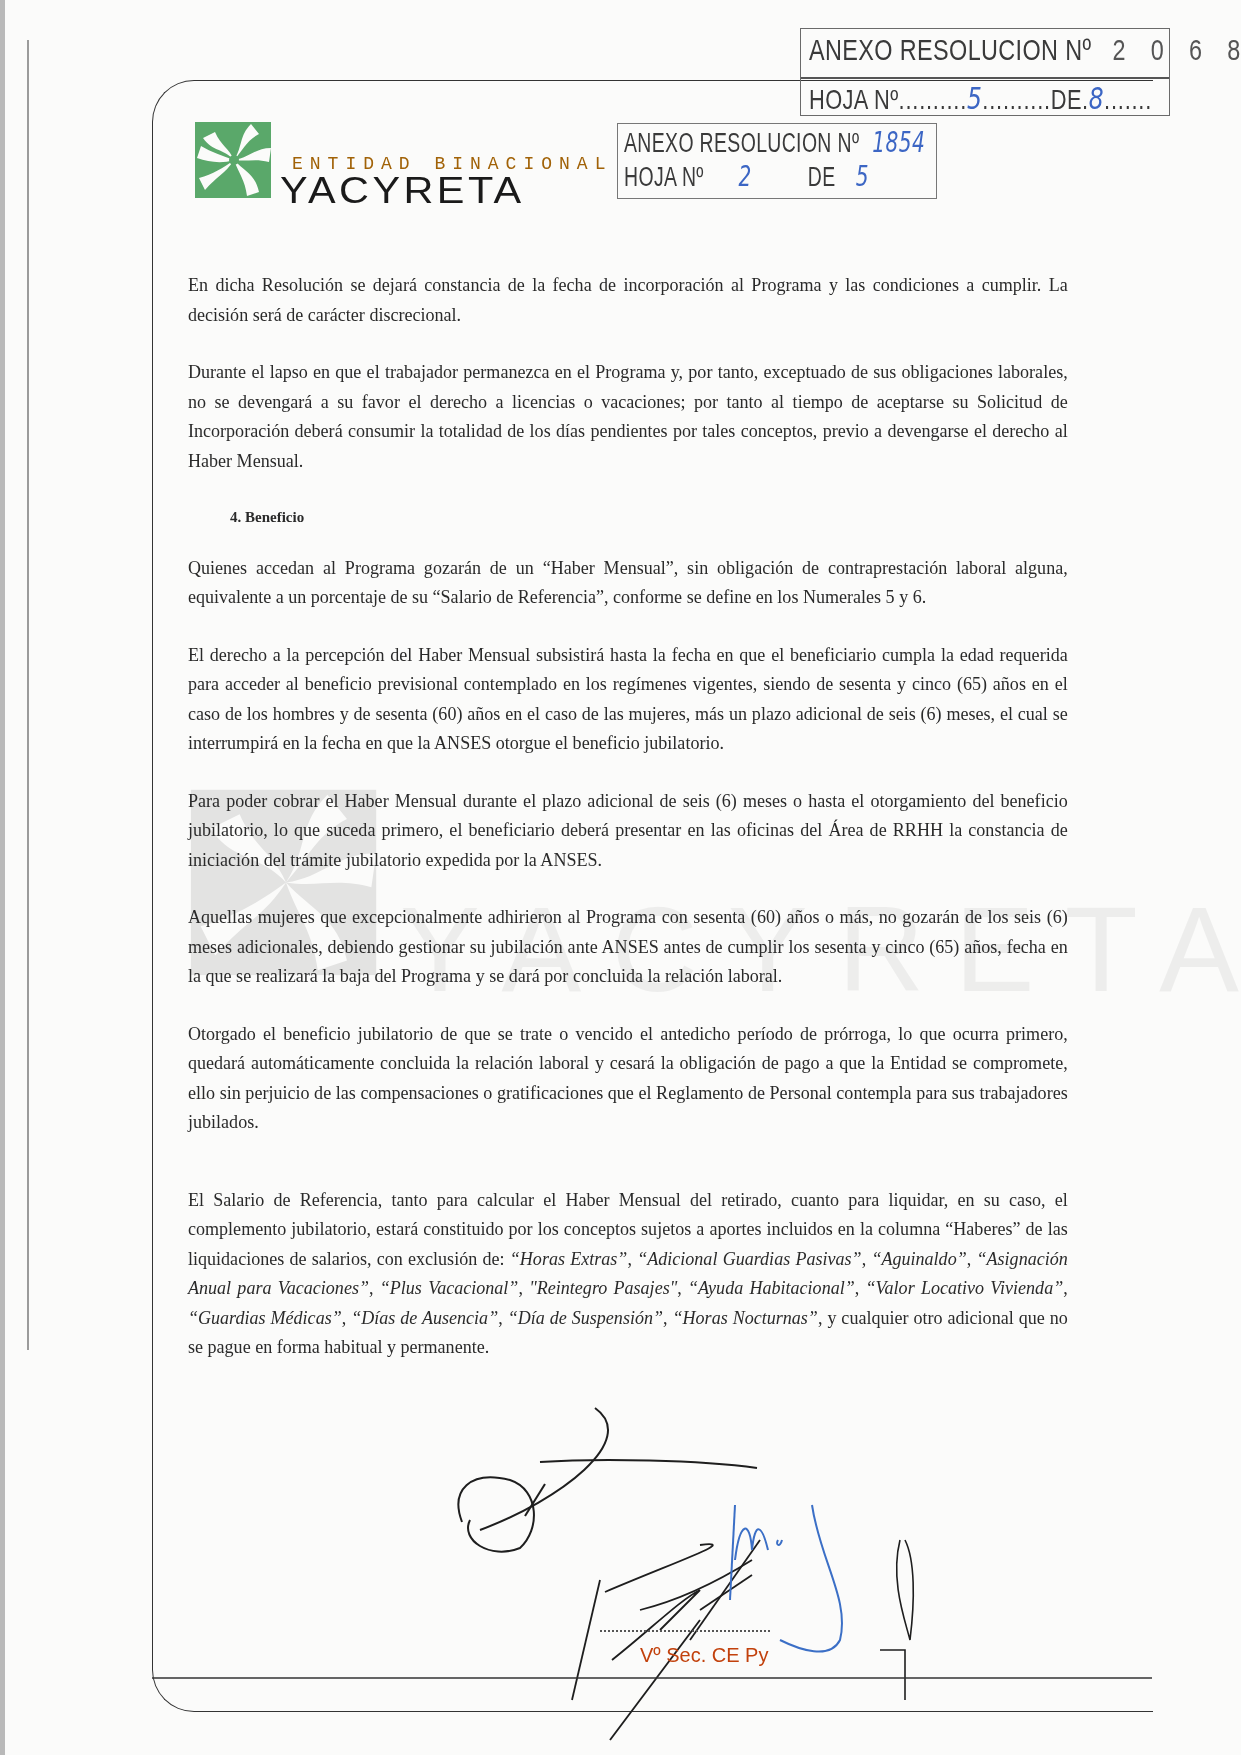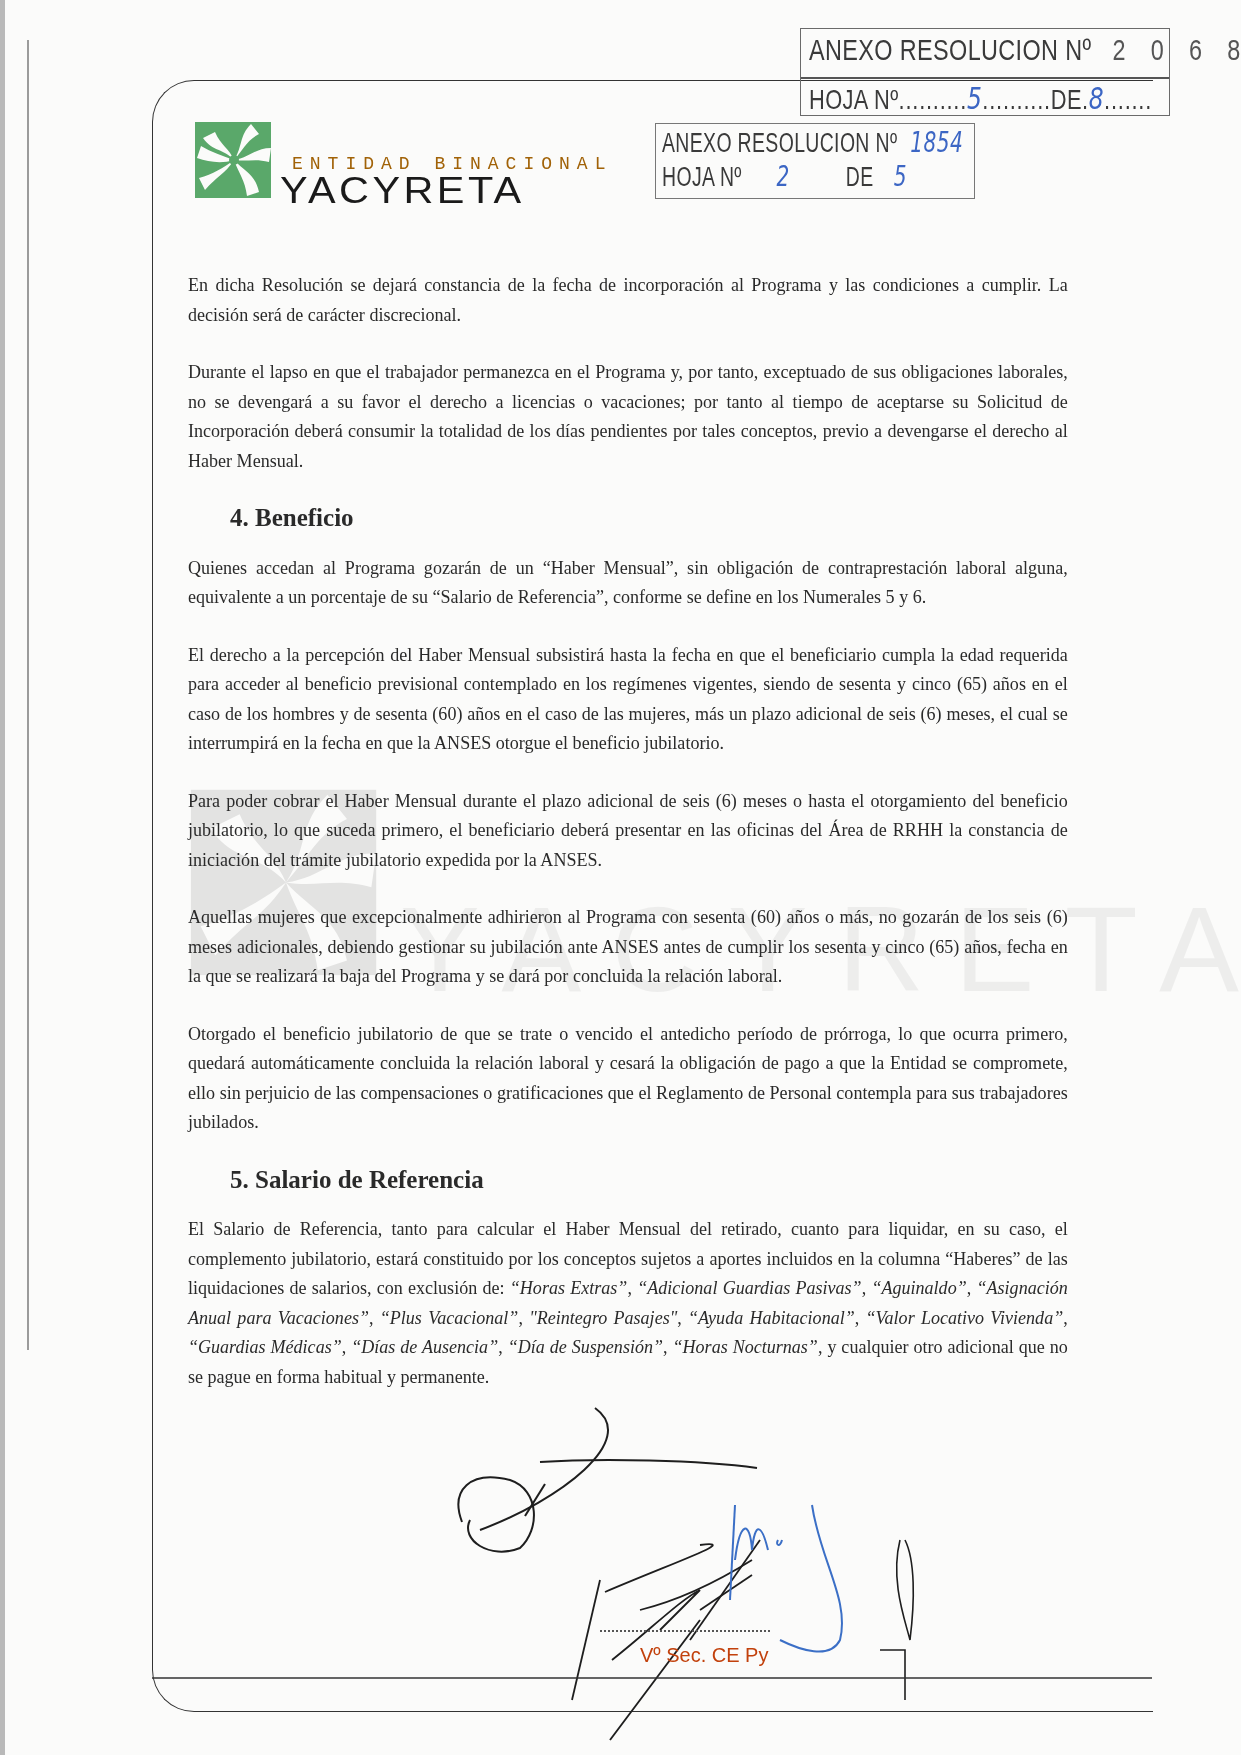--- a/index.html
+++ b/index.html
@@ -20,33 +20,33 @@
     font-family:"Liberation Sans Narrow","Liberation Sans", sans-serif;
     color:#3a3a3a; letter-spacing:.5px;
   }
   .stamp1 { left:762px; top:28px; width:368px; height:86px; border-color:#6a6a6a;margin-left:38px; }
   .stamp1 .l1 { position:absolute; left:8px; top:4px; font-size:30px; transform:scaleX(.78); transform-origin:left; white-space:nowrap; }
   .stamp1 .num { font-size:30px; margin-left:18px; letter-spacing:12px; color:#555; }
   .stamp1 .divider { position:absolute; left:0; top:48px; width:100%; height:1.5px; background:#555; }
   .stamp1 .l2 { position:absolute; left:8px; top:52px; font-size:28px; transform:scaleX(.78); transform-origin:left; white-space:nowrap; }
   .hand { font-family:"DejaVu Sans", sans-serif; color:#3c66c4; font-style:italic; }
   .stamp1 .dots { letter-spacing:1px; }
-  .stamp2 { left:617px; top:123px; width:318px; height:74px; border-color:#777;margin-left:38px; }
+  .stamp2 { left:617px; top:123px; width:318px; height:74px; border-color:#777; }
   .stamp2 .l1 { position:absolute; left:6px; top:2px; font-size:27px; transform:scaleX(.72); transform-origin:left; white-space:nowrap; }
   .stamp2 .l2 { position:absolute; left:6px; top:36px; font-size:27px; transform:scaleX(.72); transform-origin:left; white-space:nowrap; }
   .stamp2 .hand { font-size:28px; }
   .logo { position:absolute; left:193px; top:118px; width:82px; height:82px; }
   .logo-sub { position:absolute; left:292px; top:154px; font-family:Liberation Mono, monospace; font-size:18px; letter-spacing:7px; color:#a16207; }
   .logo-name { position:absolute; left:280px; top:170px; font-family:"Liberation Sans", sans-serif; font-size:36px; letter-spacing:3px; color:#1a1a1a; transform:scaleX(1.15); transform-origin:left; }
   .watermark-logo { position:absolute; left:186px; top:780px; width:200px; height:200px; opacity:.09; }
   .watermark-text { position:absolute; left:400px; top:880px; font-family:"Liberation Sans", sans-serif; font-size:120px; letter-spacing:30px; color:#000; opacity:.05; }
   .content { position:absolute; left:188px; top:270px; width:880px; }
   p { margin:0; font-size:19px; line-height:29.5px; text-align:justify; transform:scaleX(.95); transform-origin:left; width:926px; }
   .gap { height:28px; }
-  .heading { font-weight:bold; font-size:25px; margin-left:42px; line-height:29.5px; }
+  .heading { font-weight:bold; font-size:15px; margin-left:42px; line-height:29.5px; }
   em { font-style:italic; }
   .sig { position:absolute; left:0; top:0; width:1241px; height:1755px; pointer-events:none; }
   .sig-label { position:absolute; left:640px; top:1644px; font-family:"Liberation Sans", sans-serif; font-size:20px; color:#c2410c; }
   .sig-dots { position:absolute; left:600px; top:1630px; width:170px; border-top:2px dotted #555; }
 </style>
 </head>
 <body>
 
 <div class="left-edge"></div>
 <div class="margin-rule"></div>
@@ -113,21 +113,20 @@
   <p>Quienes accedan al Programa gozarán de un “Haber Mensual”, sin obligación de contraprestación laboral alguna, equivalente a un porcentaje de su “Salario de Referencia”, conforme se define en los Numerales 5 y 6.</p>
   <div class="gap"></div>
   <p>El derecho a la percepción del Haber Mensual subsistirá hasta la fecha en que el beneficiario cumpla la edad requerida para acceder al beneficio previsional contemplado en los regímenes vigentes, siendo de sesenta y cinco (65) años en el caso de los hombres y de sesenta (60) años en el caso de las mujeres, más un plazo adicional de seis (6) meses, el cual se interrumpirá en la fecha en que la ANSES otorgue el beneficio jubilatorio.</p>
   <div class="gap"></div>
   <p>Para poder cobrar el Haber Mensual durante el plazo adicional de seis (6) meses o hasta el otorgamiento del beneficio jubilatorio, lo que suceda primero, el beneficiario deberá presentar en las oficinas del Área de RRHH la constancia de iniciación del trámite jubilatorio expedida por la ANSES.</p>
   <div class="gap"></div>
   <p>Aquellas mujeres que excepcionalmente adhirieron al Programa con sesenta (60) años o más, no gozarán de los seis (6) meses adicionales, debiendo gestionar su jubilación ante ANSES antes de cumplir los sesenta y cinco (65) años, fecha en la que se realizará la baja del Programa y se dará por concluida la relación laboral.</p>
   <div class="gap"></div>
   <p>Otorgado el beneficio jubilatorio de que se trate o vencido el antedicho período de prórroga, lo que ocurra primero, quedará automáticamente concluida la relación laboral y cesará la obligación de pago a que la Entidad se compromete, ello sin perjuicio de las compensaciones o gratificaciones que el Reglamento de Personal contempla para sus trabajadores jubilados.</p>
   <div class="gap"></div>
-  <div class="heading">5.  Salario de Referencia</div>
   <div class="gap" style="height:20px;"></div>
   <p>
     <span>El Salario de Referencia, tanto para calcular el Haber Mensual del retirado, cuanto para liquidar, en su caso, el complemento jubilatorio, estará constituido por los conceptos sujetos a aportes incluidos en la columna “Haberes” de las liquidaciones de salarios, con exclusión de: </span><em>“Horas Extras”</em>, <em>“Adicional Guardias Pasivas”</em>, <em>“Aguinaldo”</em>, <em>“Asignación Anual para Vacaciones”</em>, <em>“Plus Vacacional”</em>, <em>"Reintegro Pasajes"</em>, <em>“Ayuda Habitacional”</em>, <em>“Valor Locativo Vivienda”</em>, <em>“Guardias Médicas”</em>, <em>“Días de Ausencia”</em>, <em>“Día de Suspensión”</em>, <em>“Horas Nocturnas”</em><span>, y cualquier otro adicional que no se pague en forma habitual y permanente.</span>
   </p>
 </div>
 
 <svg class="sig" viewBox="0 0 1241 1755">
   <g fill="none" stroke="#1e1e1e" stroke-width="2">
     <path d="M540 1462 C 600 1458, 700 1460, 757 1468"></path>
     <path d="M462 1522 C 450 1490, 470 1470, 510 1480 C 540 1490, 540 1530, 520 1548 C 490 1560, 460 1540, 470 1520"></path>

